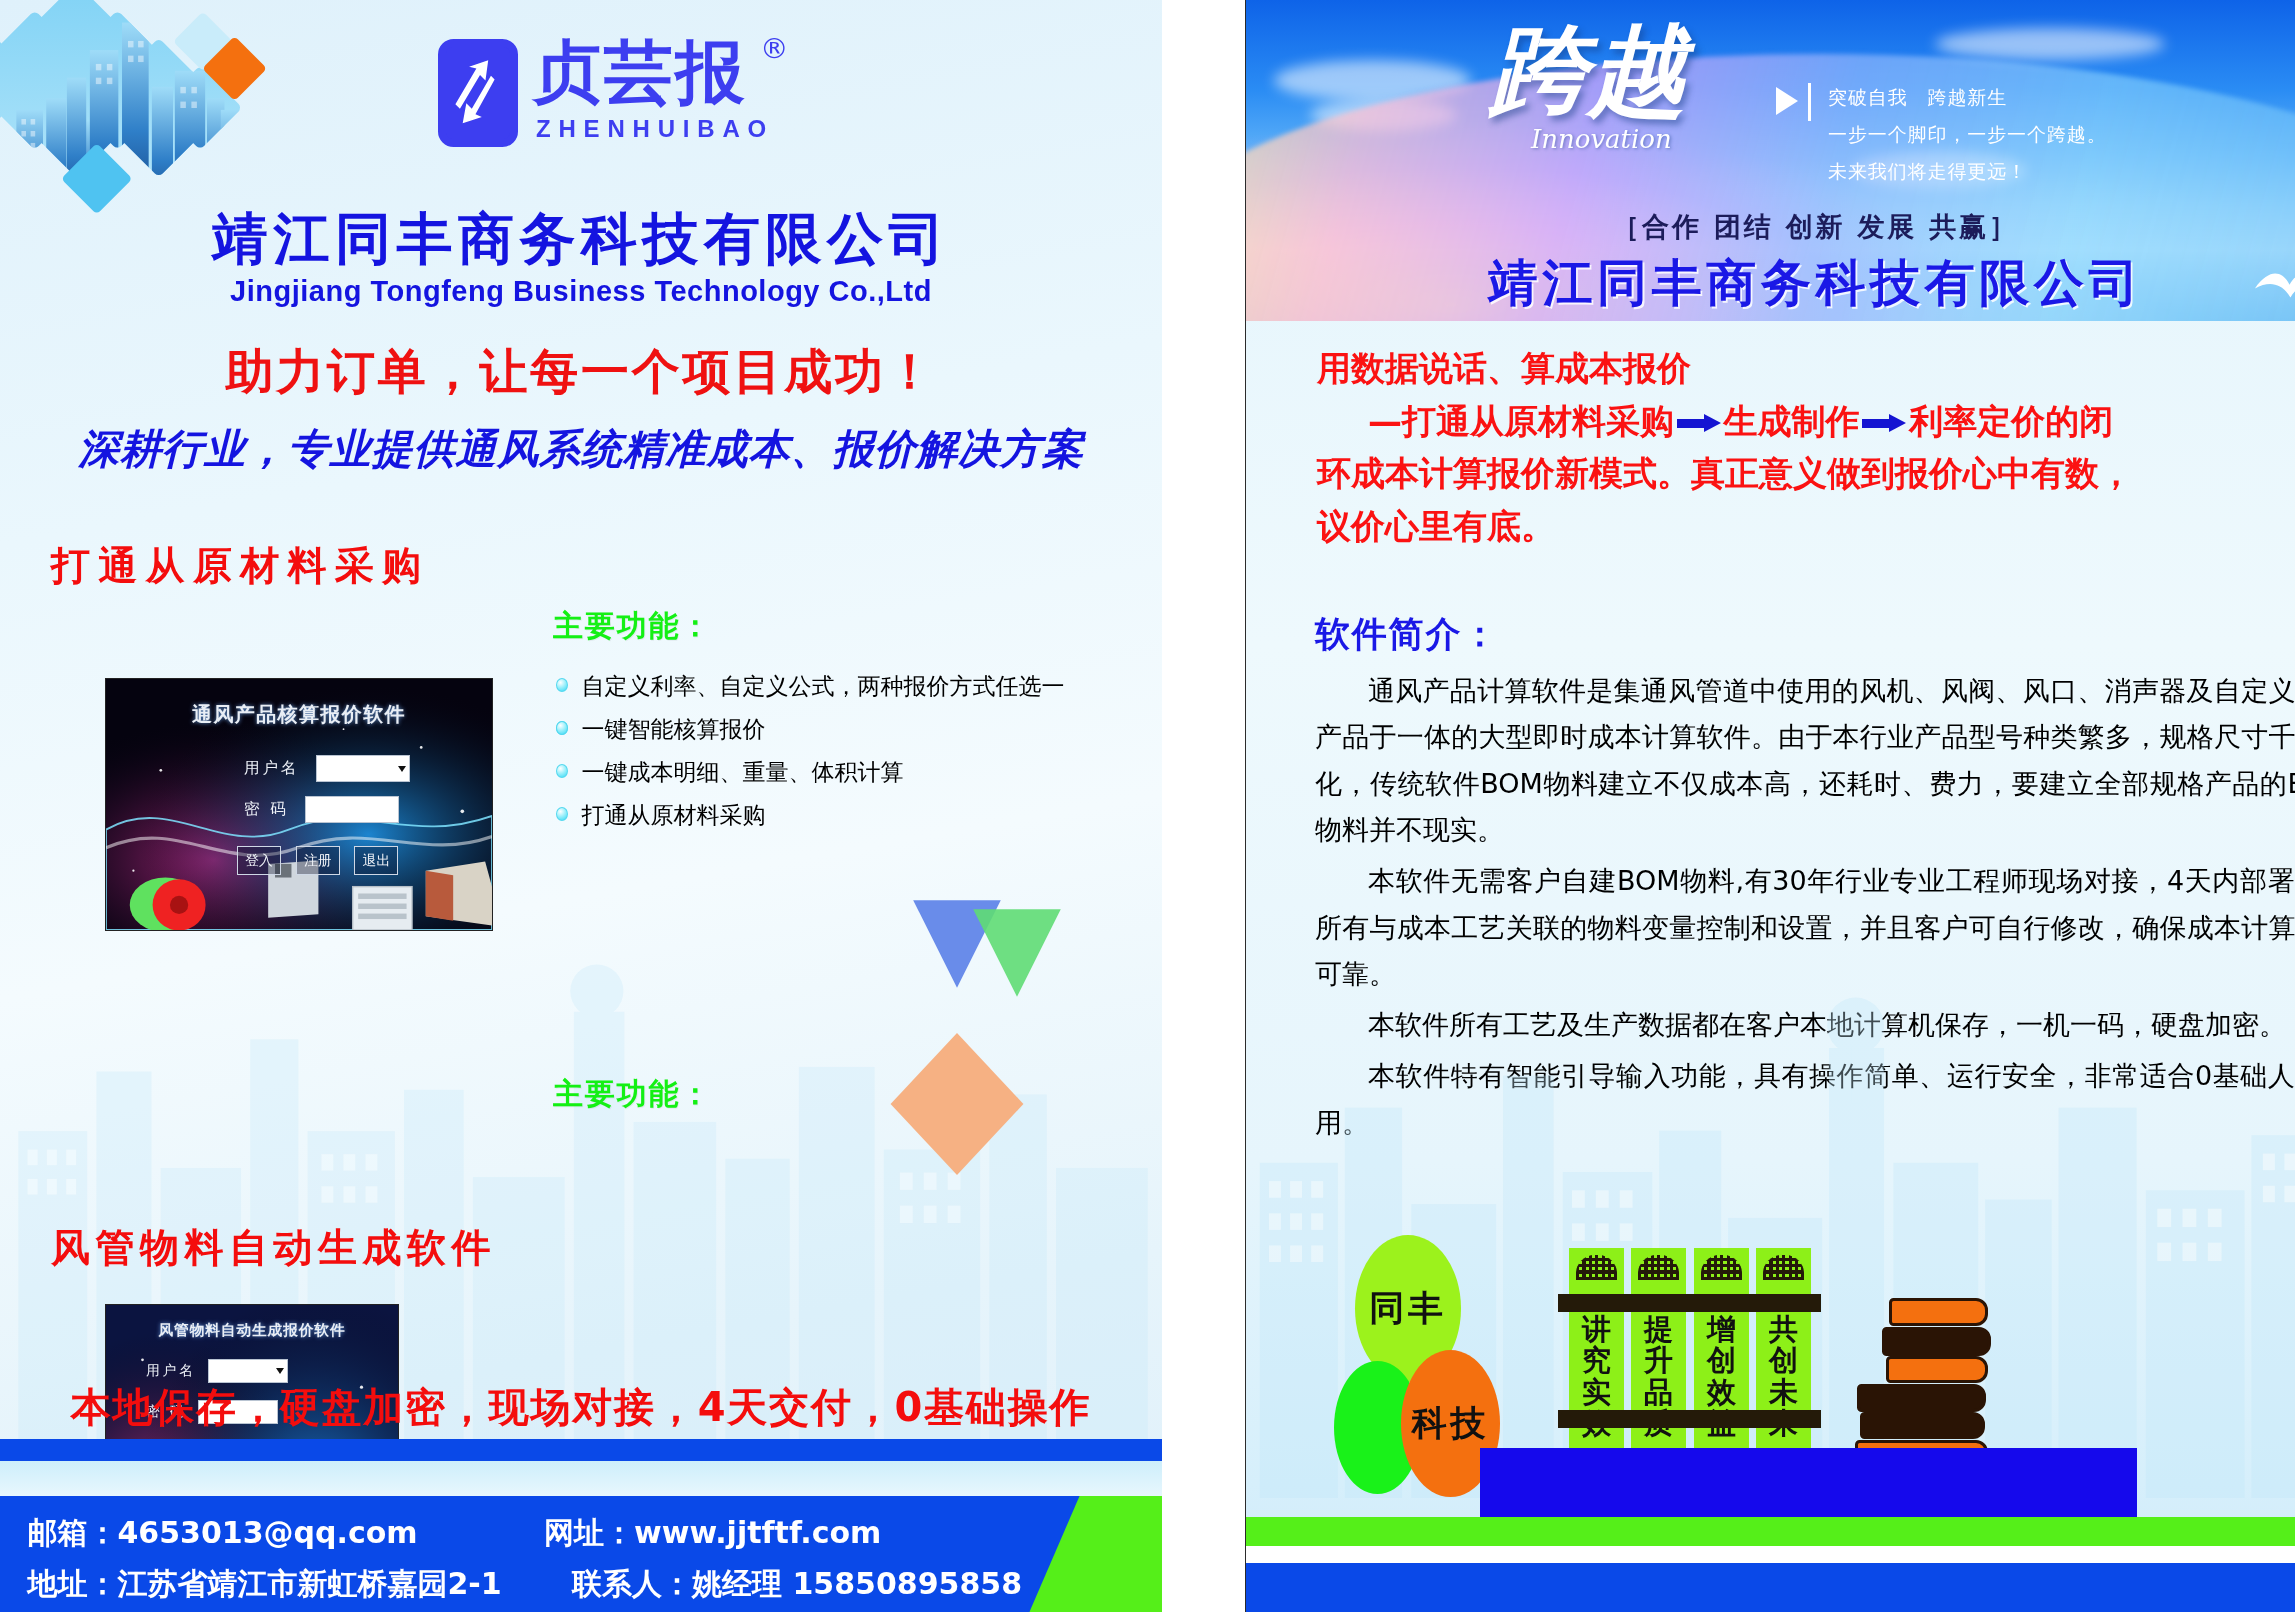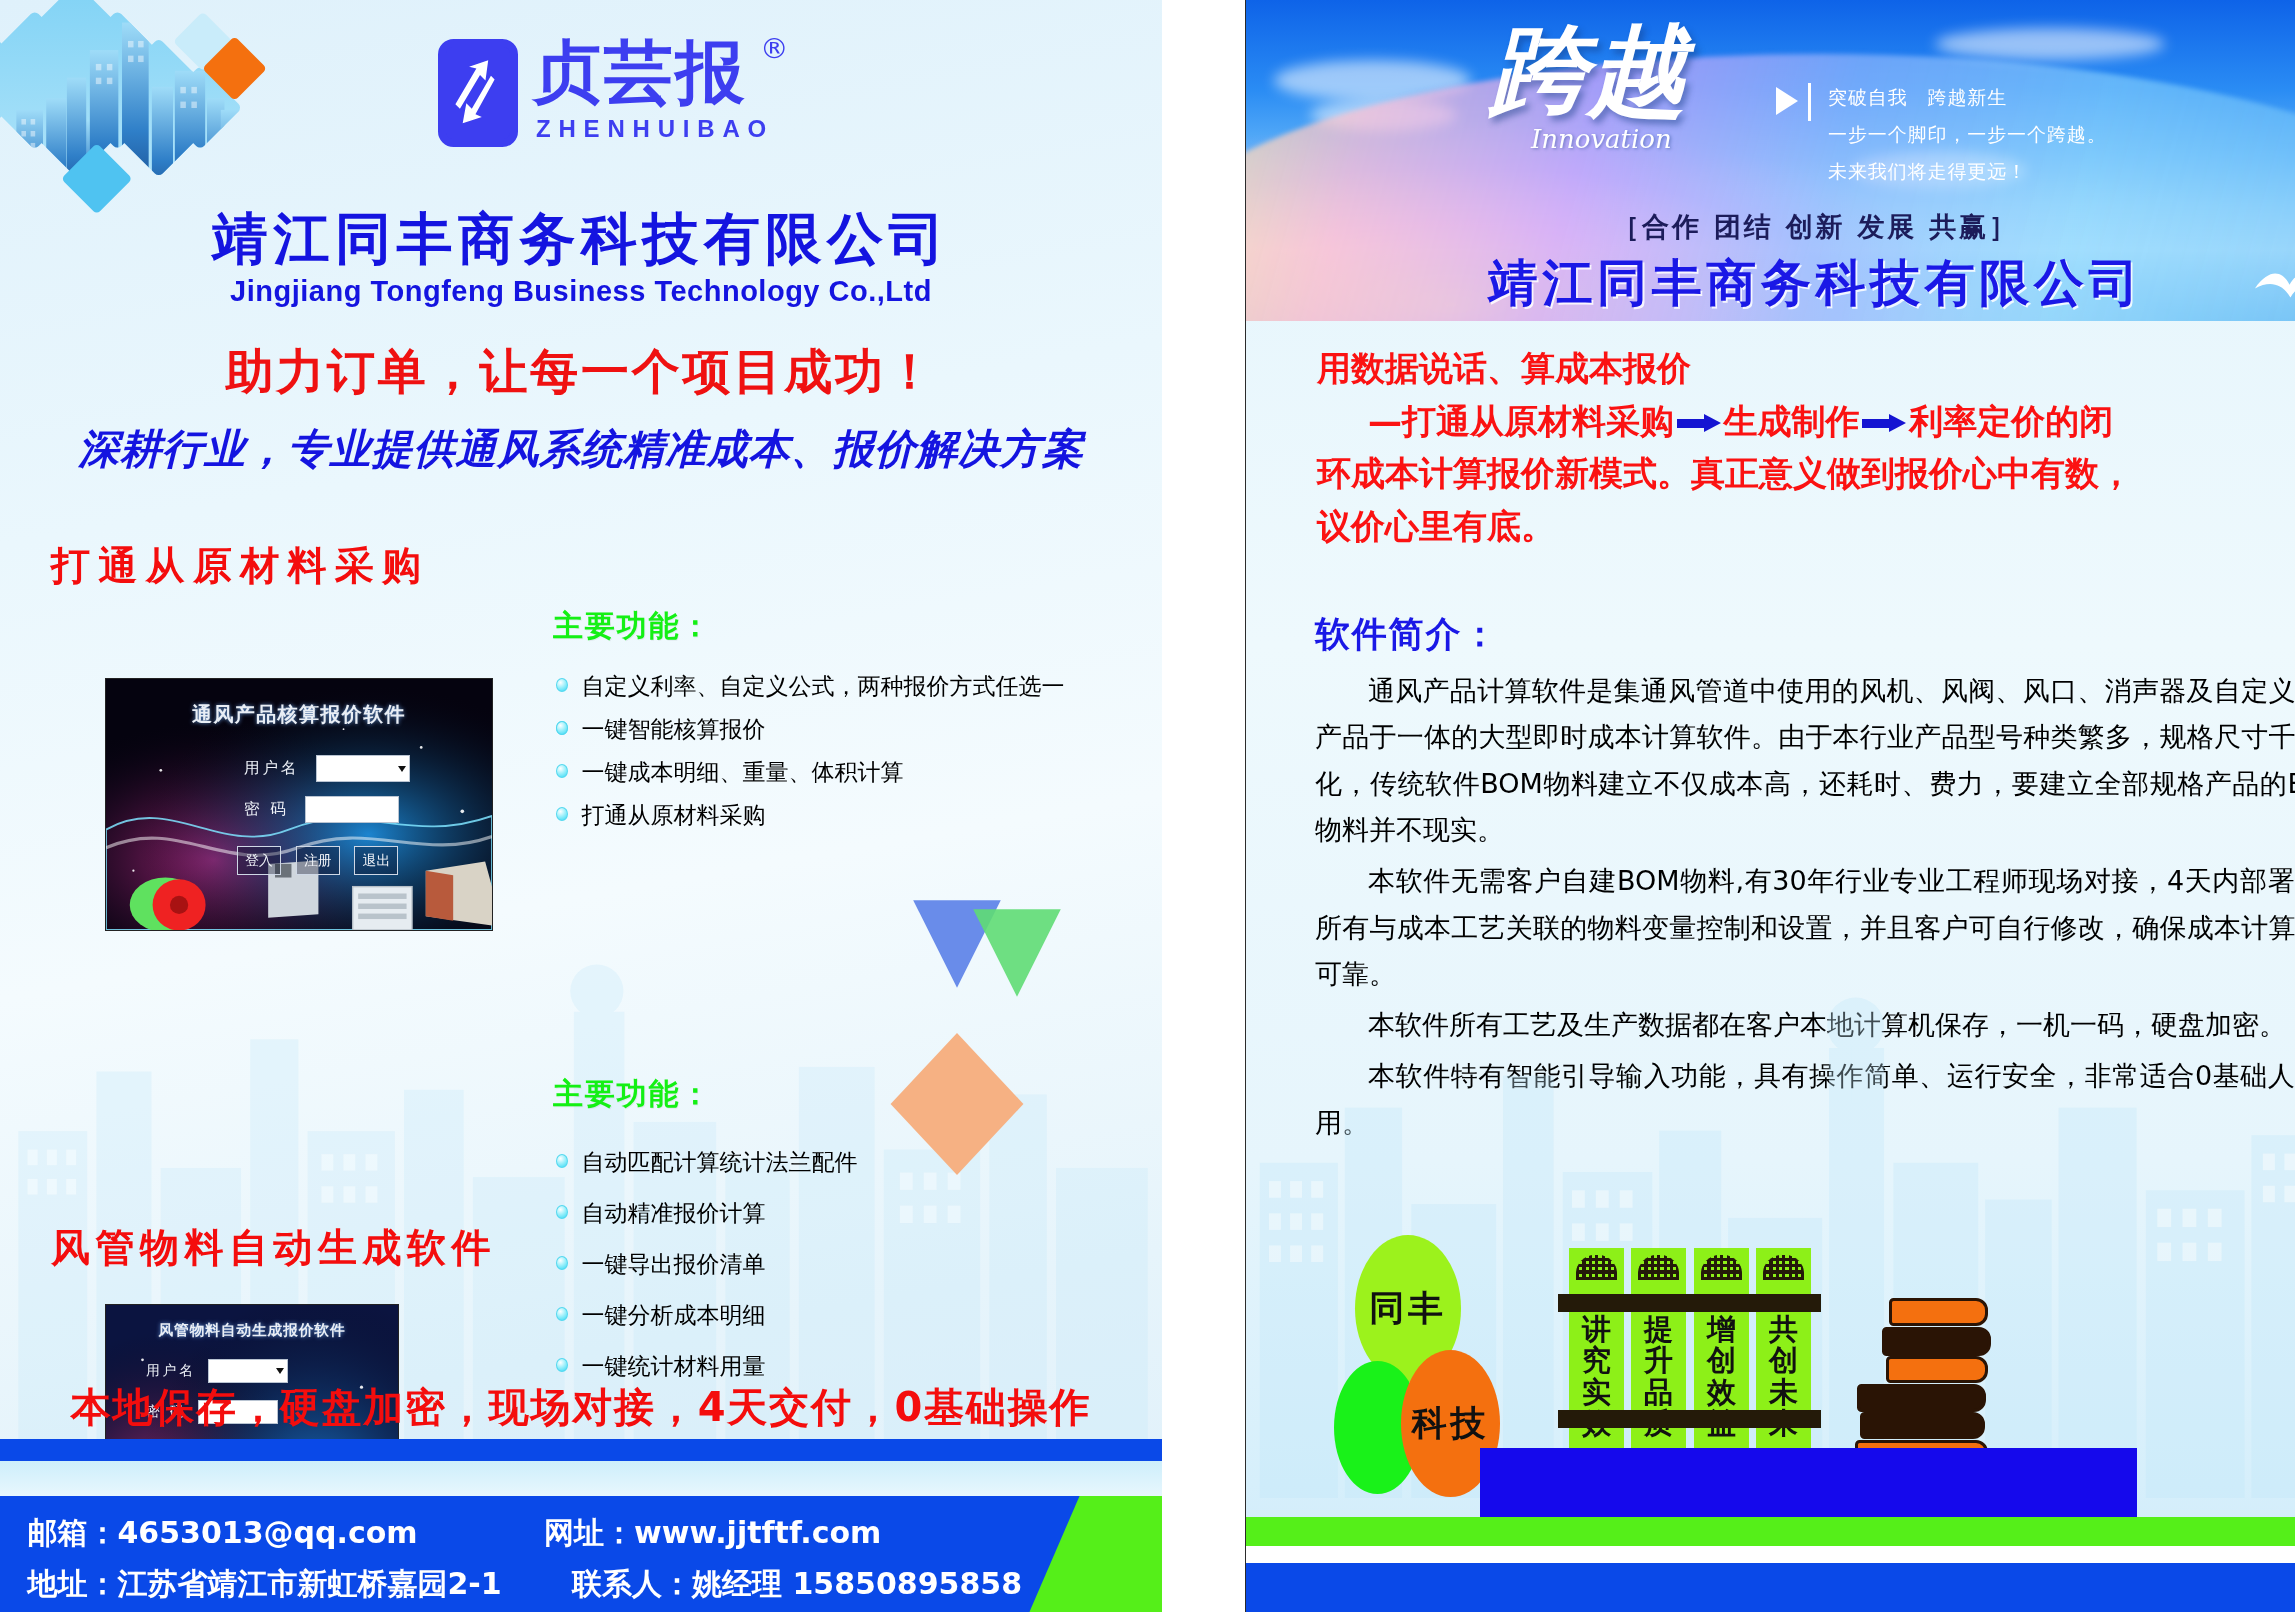--- a/index.html
+++ b/index.html
@@ -542,27 +542,20 @@
     </div>
     <div class="shot-row" style="left:32px;top:138px;gap:12px;">
       <span class="shot-btn" style="width:42px;height:27px;line-height:25px;font-size:12.4px;">登入</span>
       <span class="shot-btn" style="width:42px;height:27px;line-height:25px;font-size:12.4px;">注册</span>
       <span class="shot-btn" style="width:42px;height:27px;line-height:25px;font-size:12.4px;">退出</span>
     </div>
   </div>
 
   <div class="features-2">
     <div class="feat-head">主要功能：</div>
-    <ul class="feat-list" style="margin-top:32px;">
-      <li style="margin-bottom:20px;"><span class="bullet"></span><span>自动匹配计算统计法兰配件</span></li>
-      <li style="margin-bottom:20px;"><span class="bullet"></span><span>自动精准报价计算</span></li>
-      <li style="margin-bottom:20px;"><span class="bullet"></span><span>一键导出报价清单</span></li>
-      <li style="margin-bottom:20px;"><span class="bullet"></span><span>一键分析成本明细</span></li>
-      <li style="margin-bottom:20px;"><span class="bullet"></span><span>一键统计材料用量</span></li>
-    </ul>
   </div>
 
   <div class="bottom-red">本地保存，硬盘加密，现场对接，4天交付，0基础操作</div>
 
   <div class="lp-bluebar"></div>
   <div class="lp-whitegap"></div>
 
   <div class="lp-footer">
     <div class="lp-footer-green"></div>
     <div class="foot-line" style="left:27.5px;top:17.4px;">邮箱：4653013@qq.com</div>

